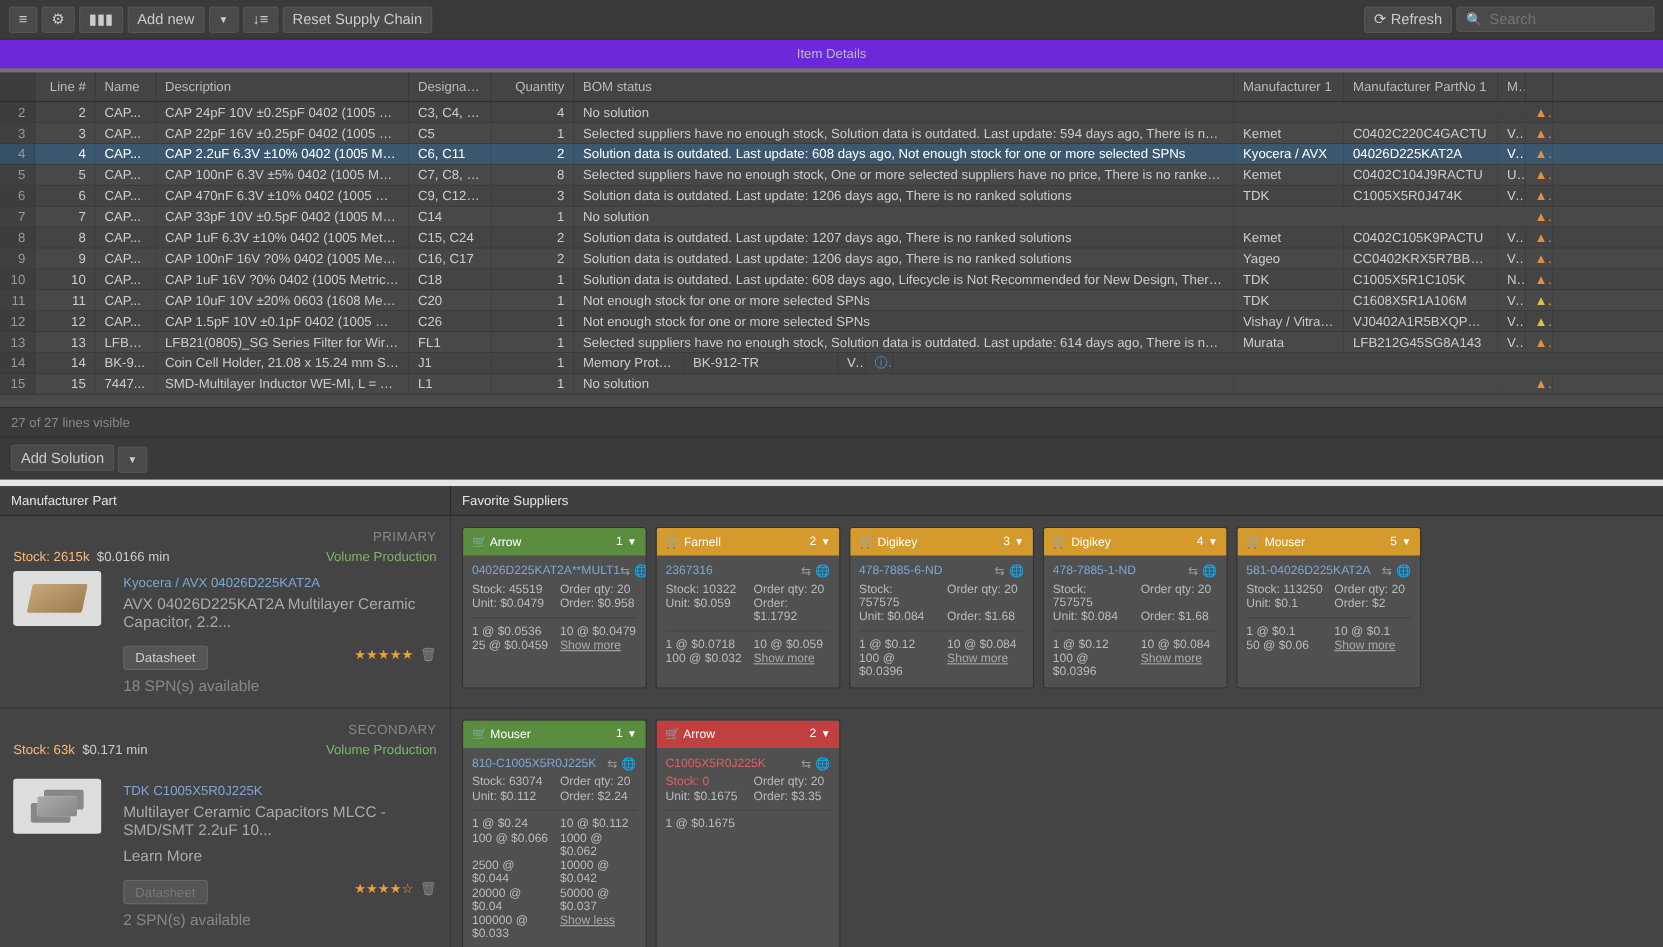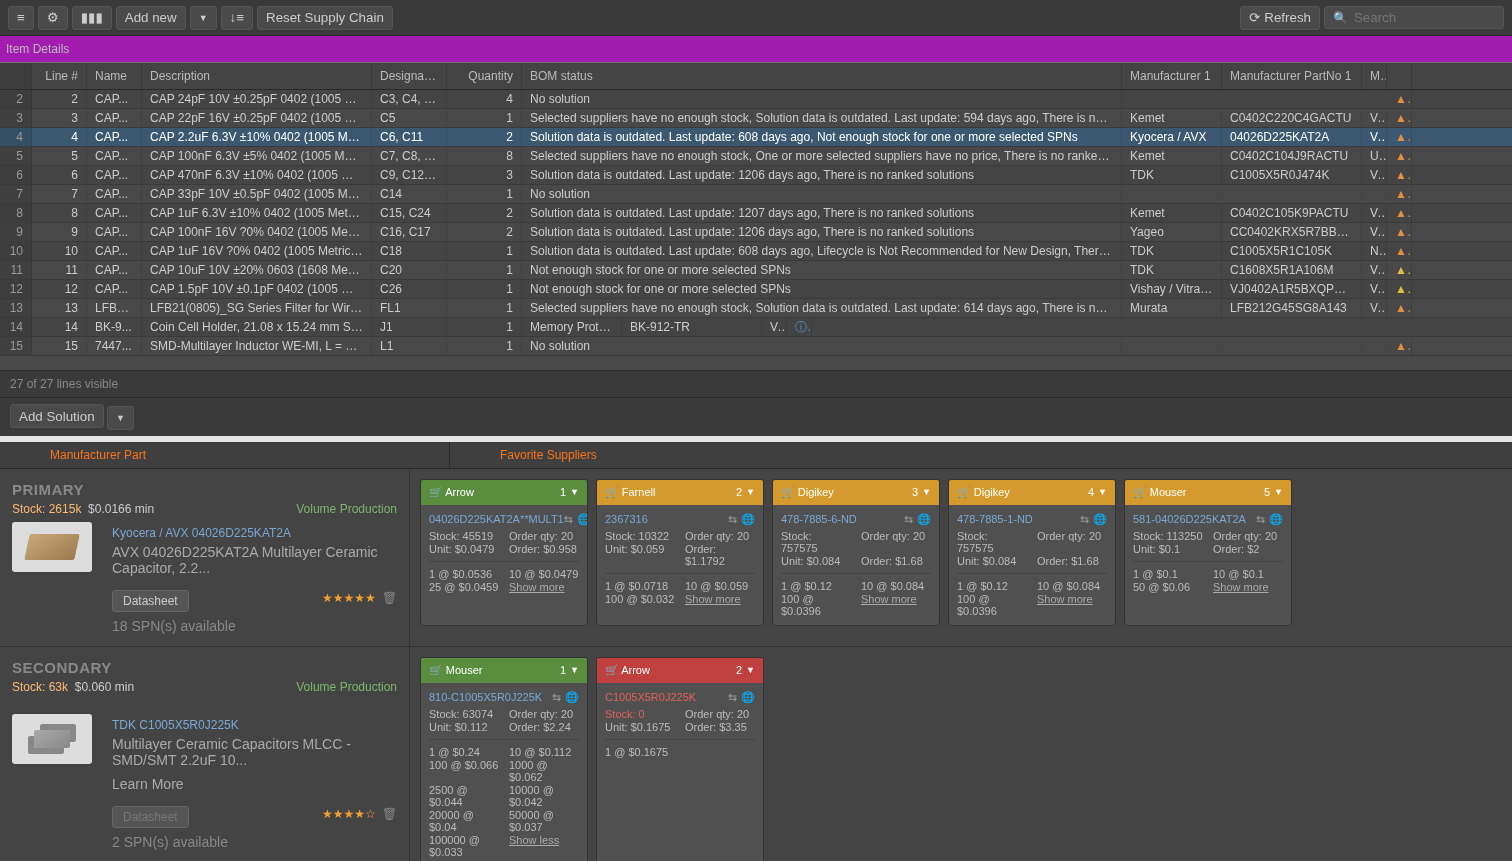--- a/index.html
+++ b/index.html
@@ -4,21 +4,21 @@
 <style>
 * { box-sizing: border-box; margin: 0; padding: 0; }
 body { font-family: "Segoe UI", Arial, sans-serif; font-size: 12px; background: #4a4a4a; color: #ccc; overflow: hidden; width: 1512px; height: 861px; }
 .toolbar { background: #3a3a3a; display: flex; align-items: center; padding: 4px 8px; gap: 4px; height: 36px; border-bottom: 1px solid #2a2a2a; }
 .tb-btn { background: #4a4a4a; border: 1px solid #555; color: #ccc; padding: 4px 8px; border-radius: 3px; cursor: pointer; display: flex; align-items: center; gap: 4px; height: 24px; }
 .spacer { flex: 1; }
 .search-box { background: #4a4a4a; border: 1px solid #555; padding: 3px 8px; border-radius: 3px; display: flex; align-items: center; gap: 6px; width: 180px; }
 .search-box input { background: transparent; border: none; color: #ccc; outline: none; width: 100%; }
 
 .grid-section { height: 335px; overflow: hidden; border-bottom: 1px solid #2a2a2a; position: relative; }
-.grid-title { color: #bbb; padding: 6px; background: #a21caf; border-bottom: 1px solid #737373; }
+.grid-title { text-align: center; color: #bbb; padding: 6px; background: #6d28d9; border-bottom: 4px solid #737373; }
 .grid-header { display: flex; background: #444; color: #bbb; border-bottom: 1px solid #2a2a2a; }
 .grid-header .cell { padding: 6px 8px; border-right: 1px solid #3a3a3a; overflow: hidden; text-overflow: ellipsis; white-space: nowrap; }
 .grid-body { overflow-y: auto; height: 276px; }
 .row { display: flex; border-bottom: 1px solid #3a3a3a; height: 19px; align-items: center; }
 .row:nth-child(odd) { background: #444; }
 .row:nth-child(even) { background: #484848; }
 .row.selected { background: #3b5870; color: #fff; }
 .row .cell { padding: 2px 8px; border-right: 1px solid rgba(0,0,0,0.1); overflow: hidden; text-overflow: ellipsis; white-space: nowrap; font-size: 12px; }
 .c-idx { width: 32px; text-align: right; color: #999; background: rgba(0,0,0,0.1); }
 .c-line { width: 55px; text-align: right; }
@@ -31,27 +31,27 @@
 .c-mpn { width: 140px; }
 .c-mlc { width: 25px; }
 .c-warn { width: 25px; text-align: center; }
 .warn-icon { color: #e09040; }
 .warn-yellow { color: #e0c040; }
 .info-icon { color: #5090d0; }
 
 .footer-line { padding: 6px 10px; background: #3a3a3a; color: #888; border-bottom: 1px solid #2a2a2a; }
 .solution-bar { padding: 6px 10px; background: #3a3a3a; border-bottom: 6px solid #e5e5e5; }
 .col-headers { display: flex; background: #3f3f3f; border-bottom: 1px solid #2a2a2a; }
-.col-headers div { padding: 6px 10px; color: #f97316; margin-left: 40px; }
+.col-headers div { padding: 6px 10px; color: #e5e5e5; }
 .mfr-col-h { width: 410px; border-right: 1px solid #2a2a2a; }
 
 .detail { display: flex; flex-direction: column; overflow-y: auto; height: 442px; background: #444; }
 .part-row { display: flex; border-bottom: 1px solid #333; }
 .mfr-panel { width: 410px; padding: 12px; border-right: 1px solid #333; }
-.tag { font-size: 15px; color: #888; margin-bottom: 4px; font-weight: 700; letter-spacing: 0.5px; }
+.tag { font-size: 12px; color: #888; margin-bottom: 4px; font-weight: 400; letter-spacing: 0.5px; text-align: right; }
 .stock-line { margin-bottom: 4px; }
 .stock-green { color: #fdba74; }
 .vol-prod { color: #7db46c; float: right; }
 .part-link { color: #7aa7d4; font-size: 12px; margin: 4px 0; cursor: pointer; }
 .small { font-size: 14px; color: #aaa; }
 .thumb { width: 80px; height: 50px; background: #ddd; border-radius: 3px; float: left; margin-right: 10px; display: flex; align-items: center; justify-content: center; }
 .chip { width: 50px; height: 26px; background: linear-gradient(145deg, #c8a878, #9c7a50); border-radius: 2px; transform: skewX(-12deg); }
 .chip2 { width: 36px; height: 18px; background: linear-gradient(145deg, #aaa, #888); border-radius: 2px; box-shadow: -6px 6px 0 #888, 6px -6px 0 #888; }
 .ds-btn { background: #555; border: 1px solid #666; color: #ccc; padding: 3px 10px; border-radius: 3px; cursor: pointer; display: inline-block; margin-top: 6px; }
 .ds-btn.disabled { color: #777; }
@@ -487,21 +487,21 @@
               <div>50 @ $0.06</div>
               <div><span class="show-more">Show more</span></div>
             </div>
           </div>
         </div>
       </div>
     </div>
     <div class="part-row">
       <div class="mfr-panel">
         <div class="tag">SECONDARY</div>
-        <div class="stock-line"><span class="stock-green">Stock: 63k</span>&nbsp;&nbsp;<span>$0.060 min</span><span class="vol-prod">Volume Production</span></div>
+        <div class="stock-line"><span class="stock-green">Stock: 63k</span>&nbsp;&nbsp;<span>$0.171 min</span><span class="vol-prod">Volume Production</span></div>
         <div style="display:flex;gap:10px;margin-top:20px">
           <div class="thumb">
             <div class="chip2"></div>
           </div>
           <div style="flex:1">
             <div class="part-link">TDK C1005X5R0J225K</div>
             <div class="small">Multilayer Ceramic Capacitors MLCC - SMD/SMT 2.2uF 10...</div>
             <div class="small" style="margin-top:8px">Learn More</div>
             <div style="margin-top:8px;display:flex;align-items:center;justify-content:space-between">
               <span class="ds-btn disabled">Datasheet</span>

